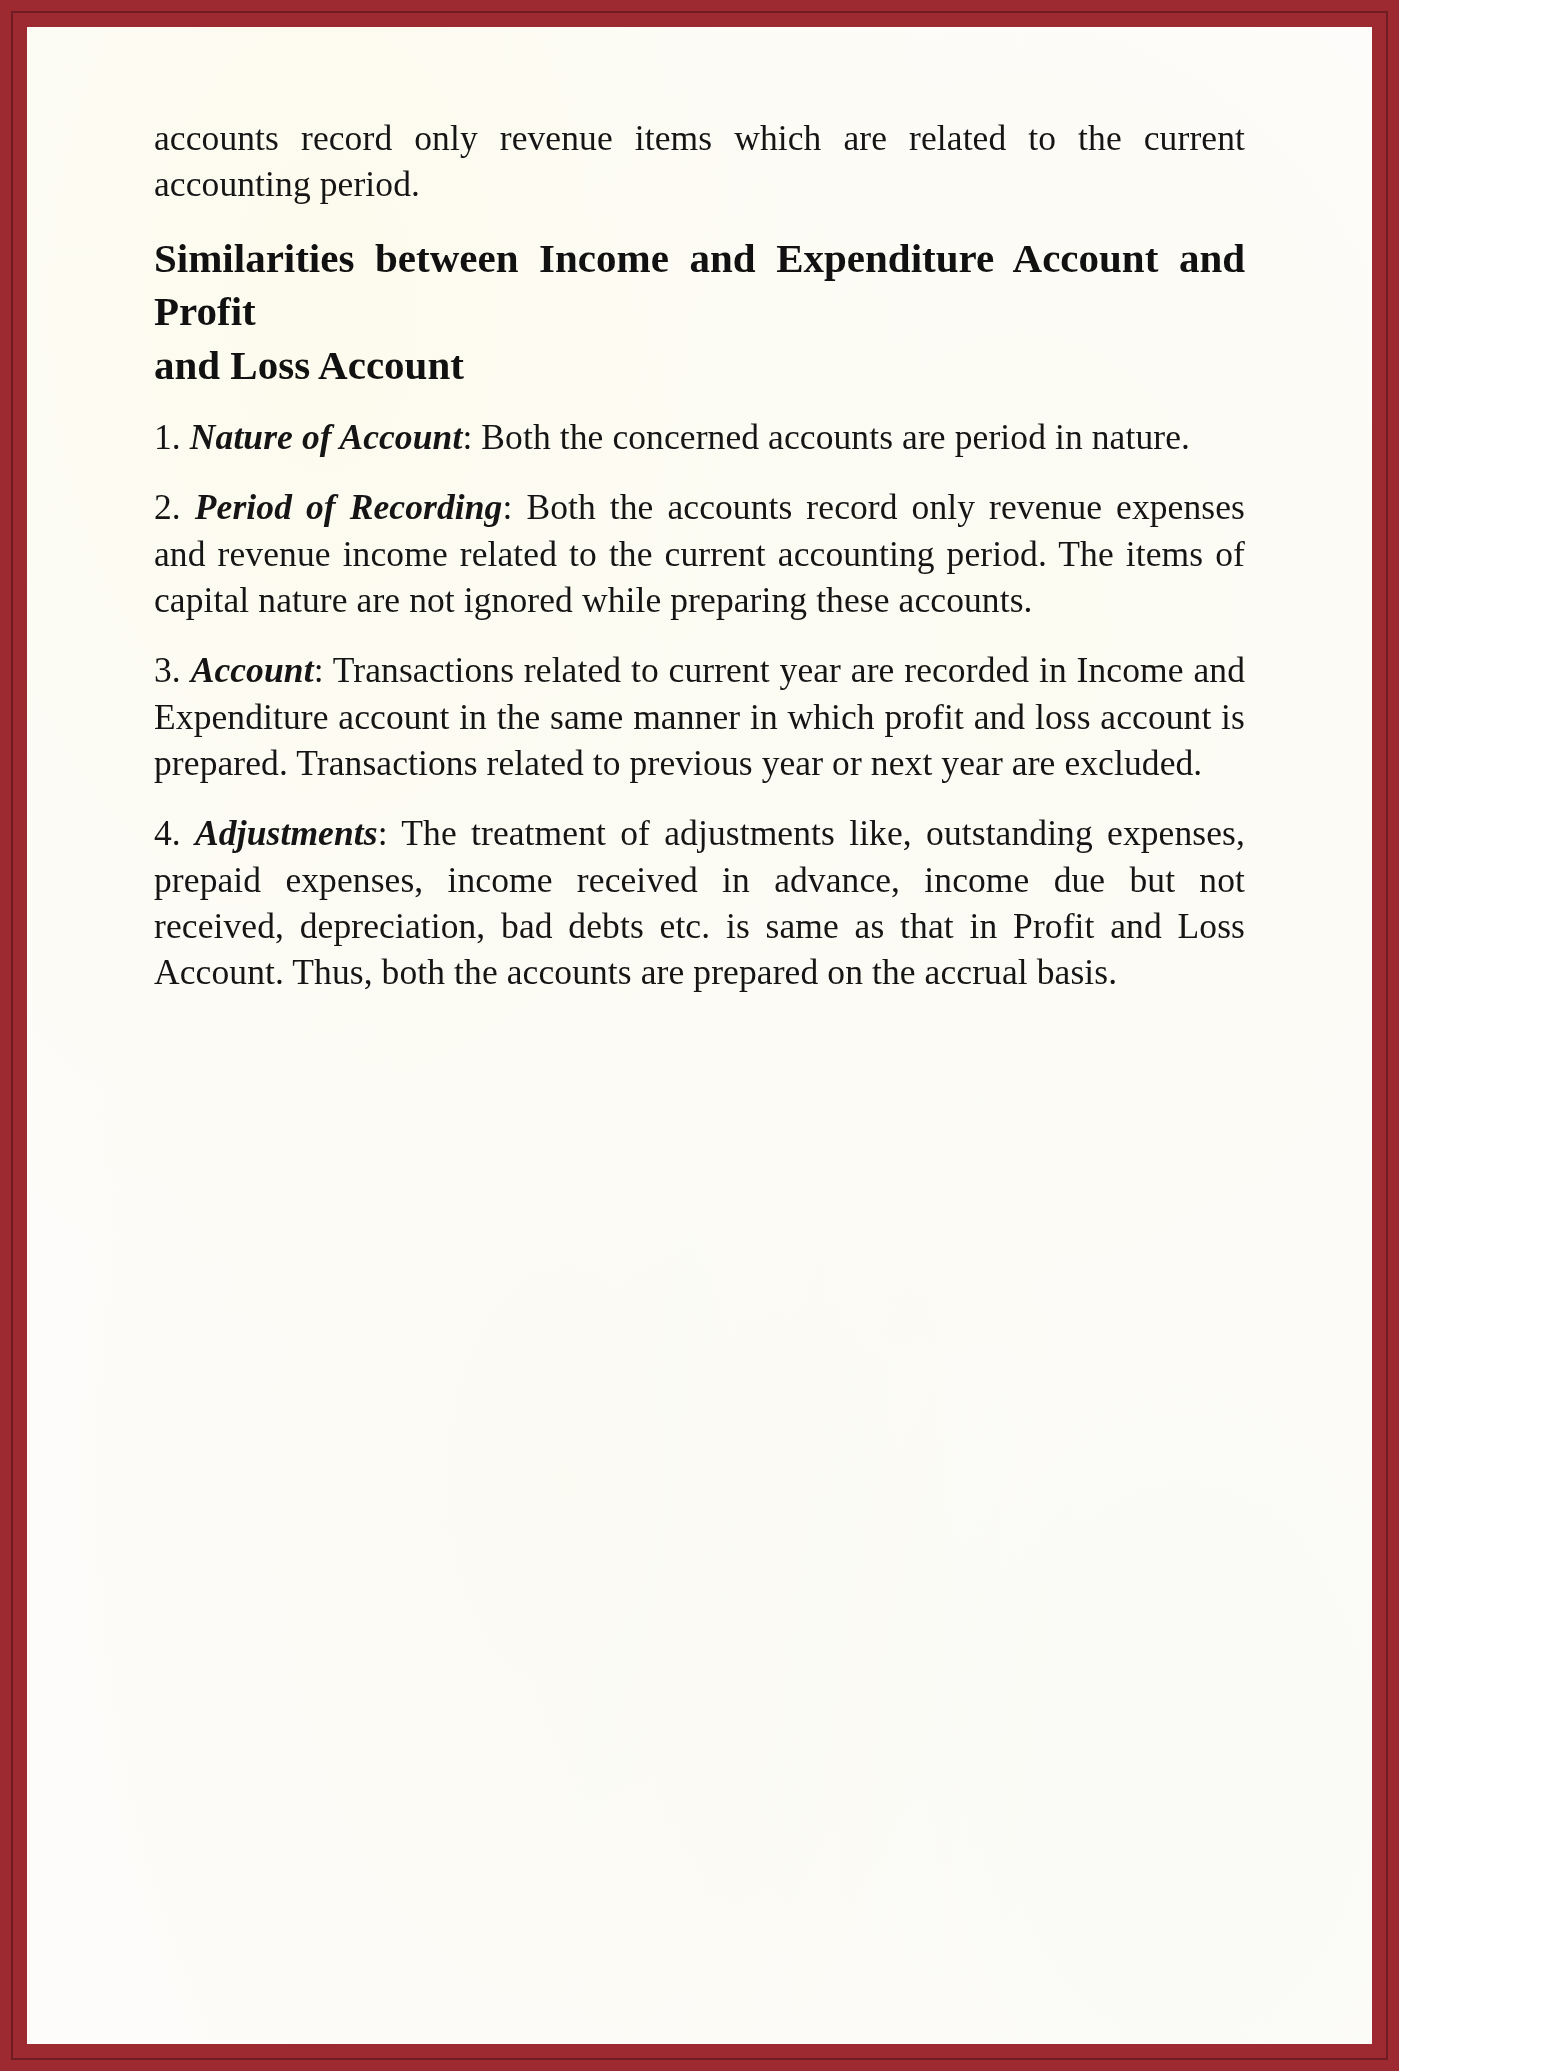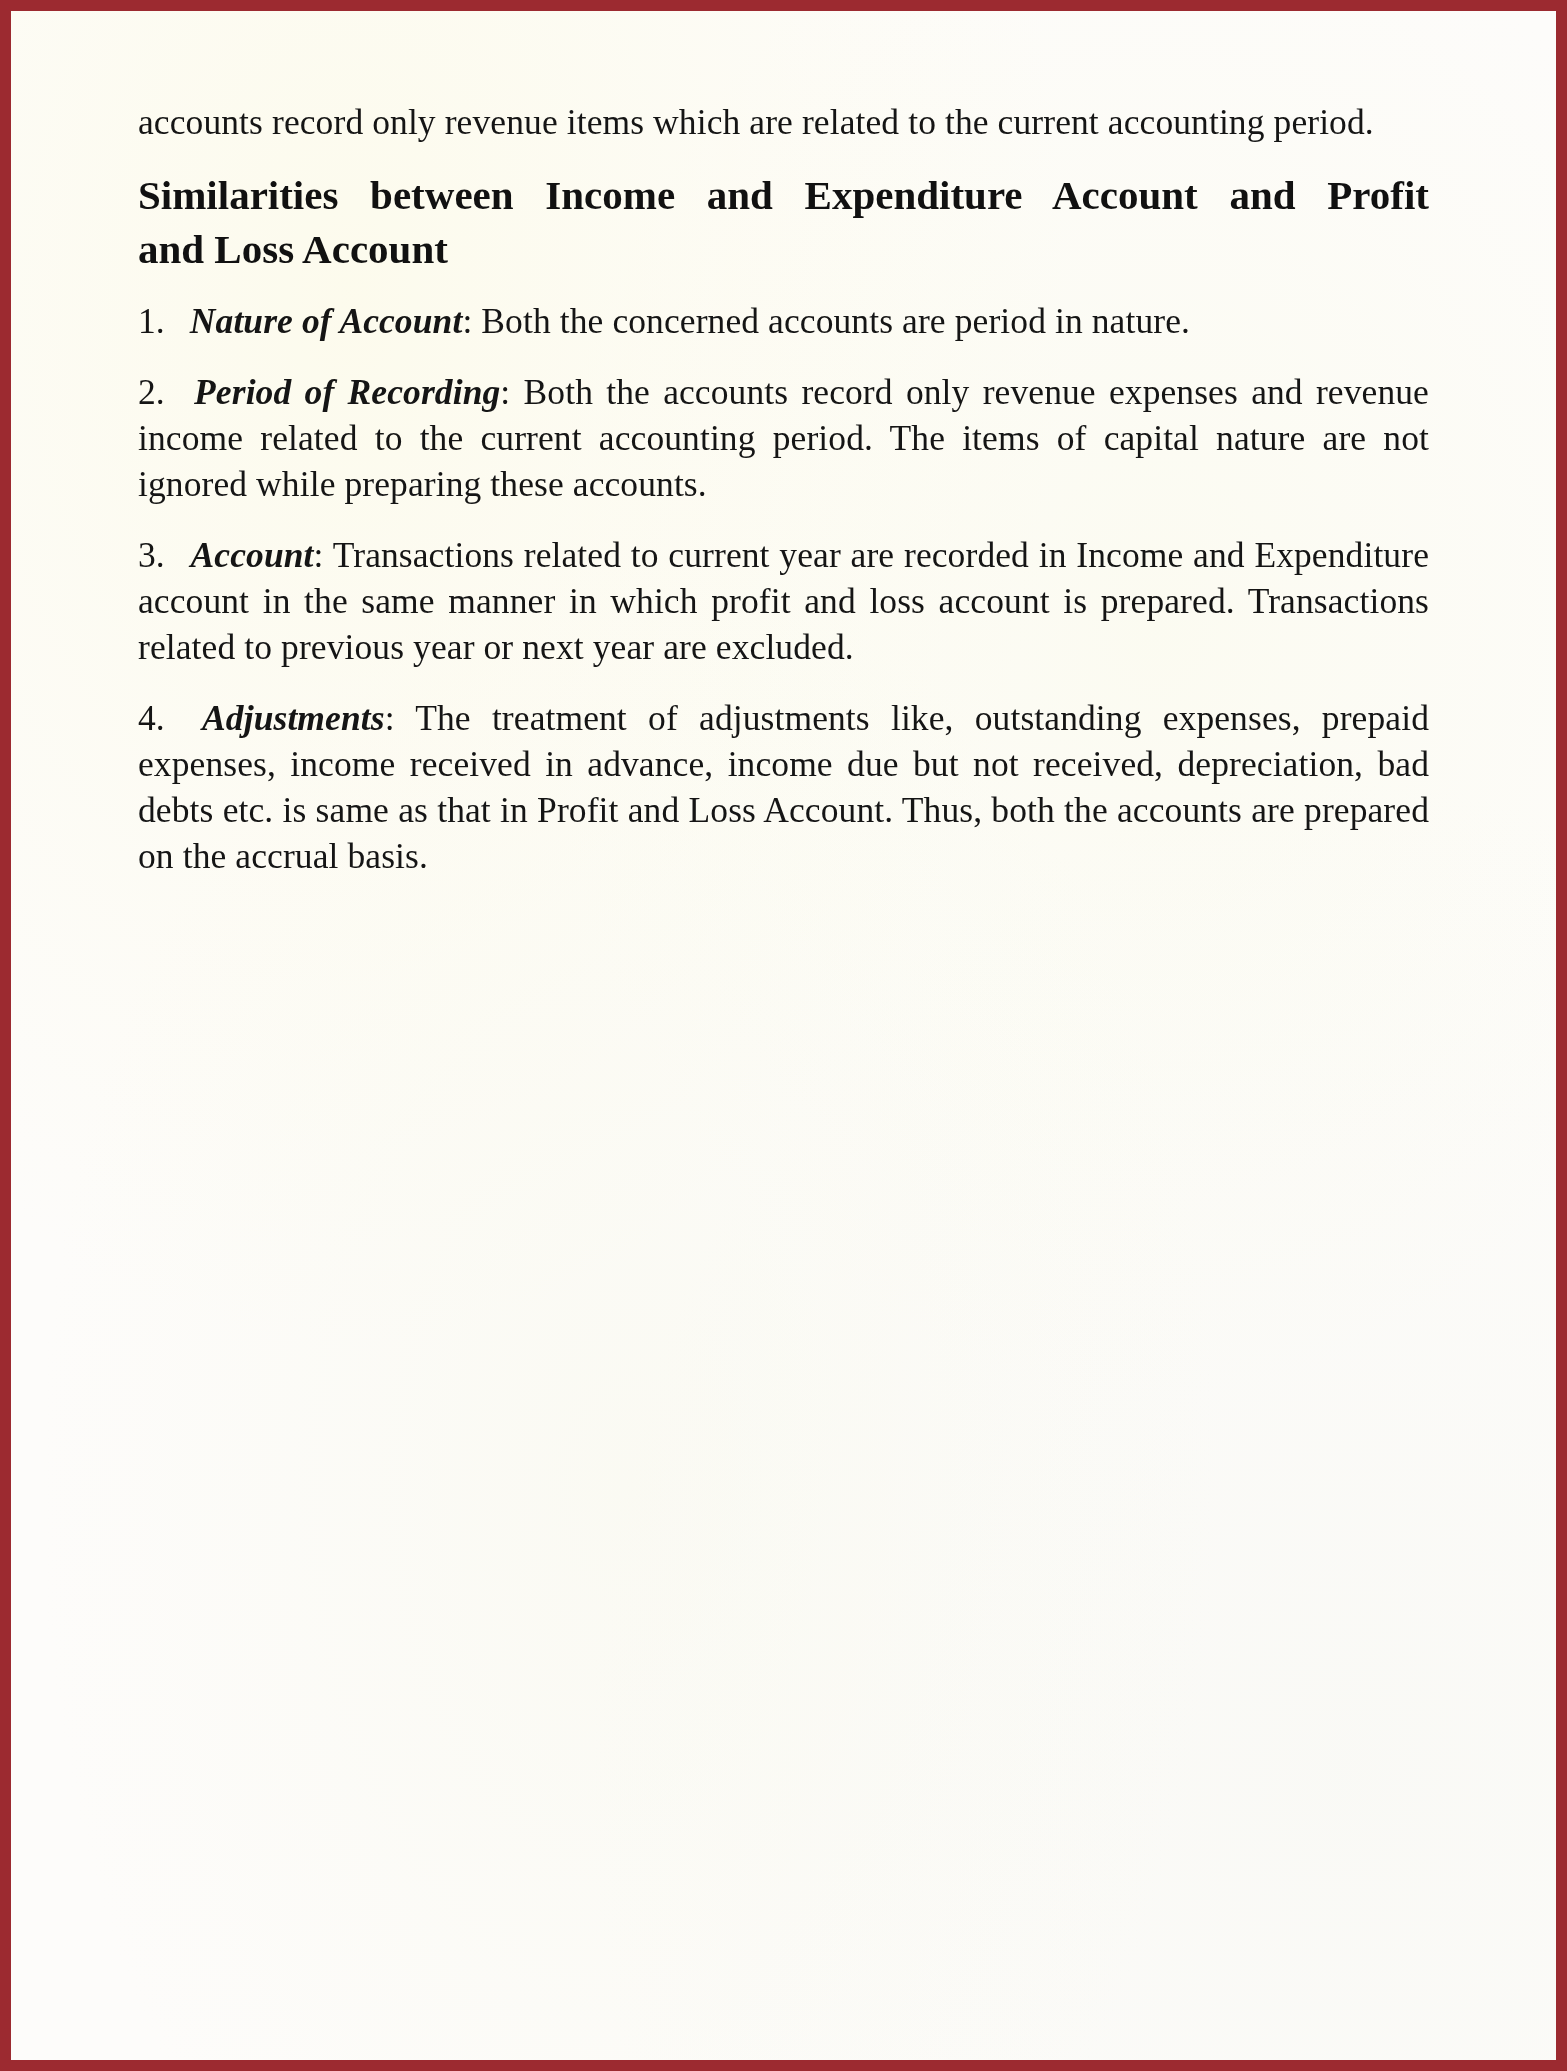--- a/index.html
+++ b/index.html
@@ -3,25 +3,25 @@
 <meta charset="utf-8">
 <style>
   html, body {
     margin: 0;
     padding: 0;
     background: #ffffff;
   }
 
   #page {
     position: relative;
-    width: 1567px;
+    width: 1399px;
     height: 2071px;
     background: #9c2a30;
     box-sizing: border-box;
-    padding: 11px;
+    padding: 27px;
     overflow: hidden;
   }
 
   #page-inner-border {
     position: absolute;
     inset: 11px;
     border: 2px solid #6e1c22;
     box-sizing: border-box;
     pointer-events: none;
   }
@@ -84,21 +84,20 @@
   }
 
   h2.section-heading > span.heading-line.stretched {
     text-align: justify;
     text-align-last: justify;
   }
 
   .term {
     font-weight: bold;
     font-style: italic;
-    margin-left: 16px;
   }
 
   .num {
     font-weight: normal;
   }
 </style>
 </head>
 <body>
 
 <div id="page">

